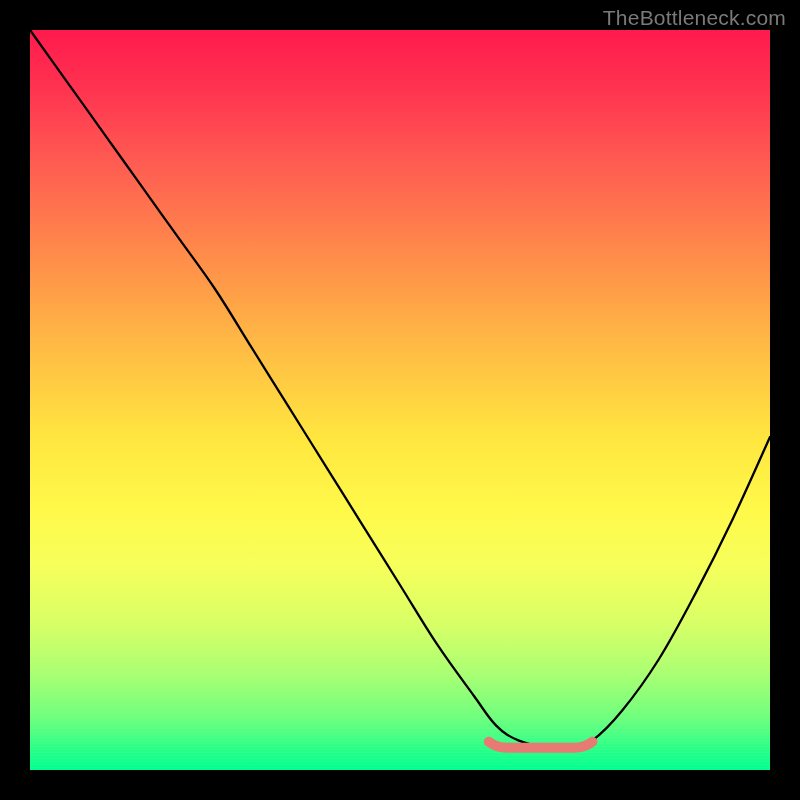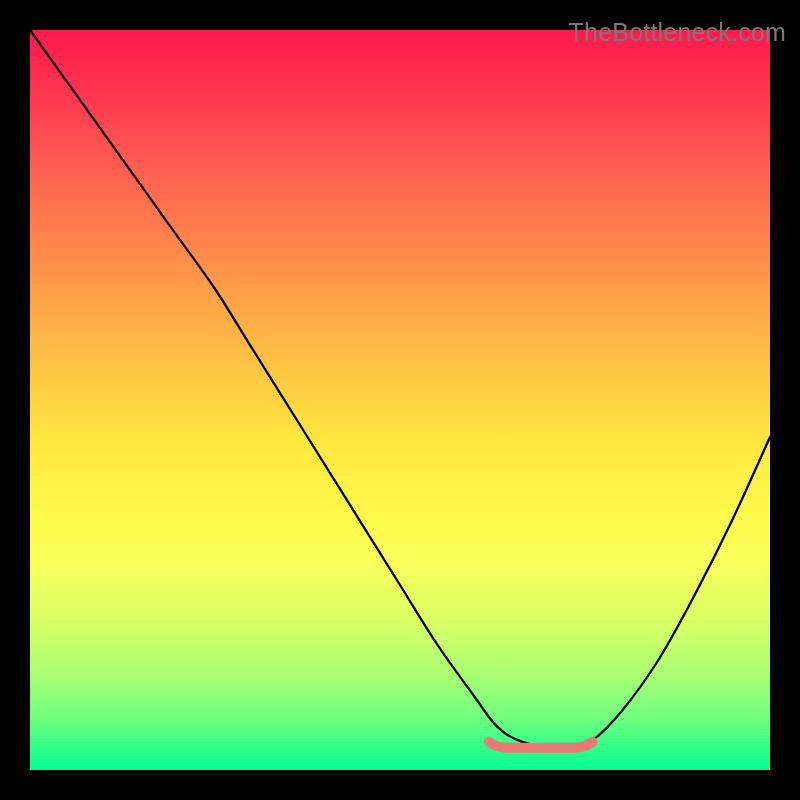--- a/index.html
+++ b/index.html
@@ -52,25 +52,24 @@
       rgba(0,0,0,0) 2.4px,
       rgba(255,255,255,0.05) 2.4px,
       rgba(255,255,255,0.05) 3px
     );
   }
   .watermark {
     position: absolute;
     top: 6px;
     right: 14px;
     color: #7a7a7a;
-    font-size: 25px;
+    font-size: 21px;
     font-weight: 500;
     letter-spacing: 0.2px;
     z-index: 5;
-    margin-top: 12px;
   }
   svg.curve {
     position: absolute;
     left: 0;
     top: 0;
     width: 740px;
     height: 740px;
     overflow: visible;
   }
   .curve-path {

